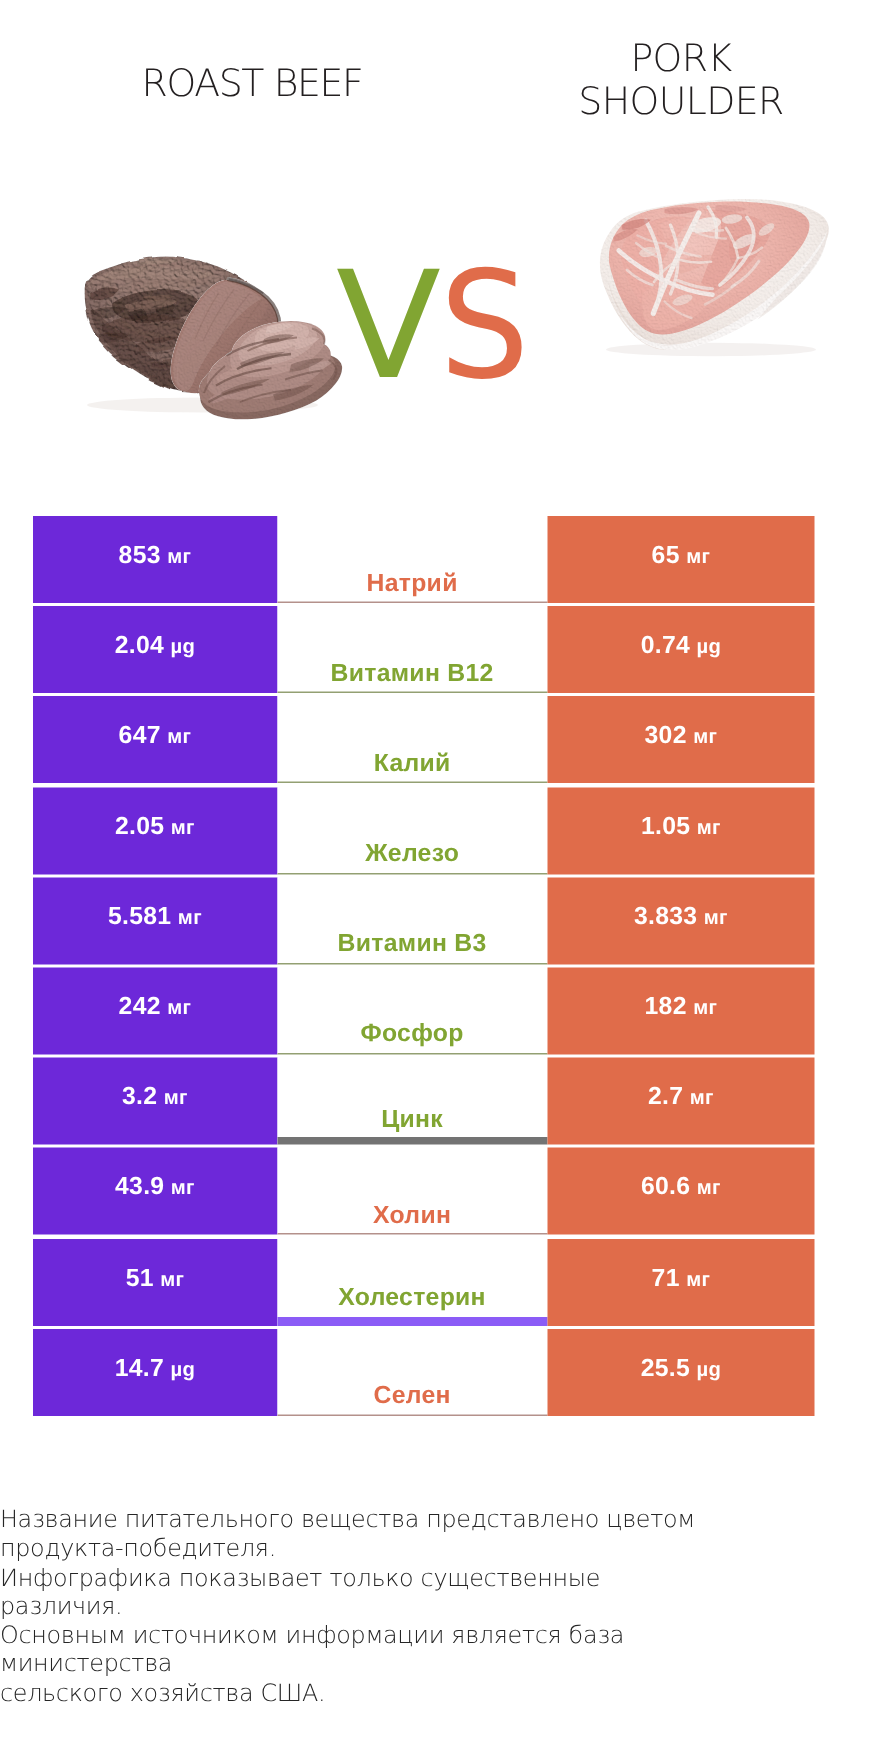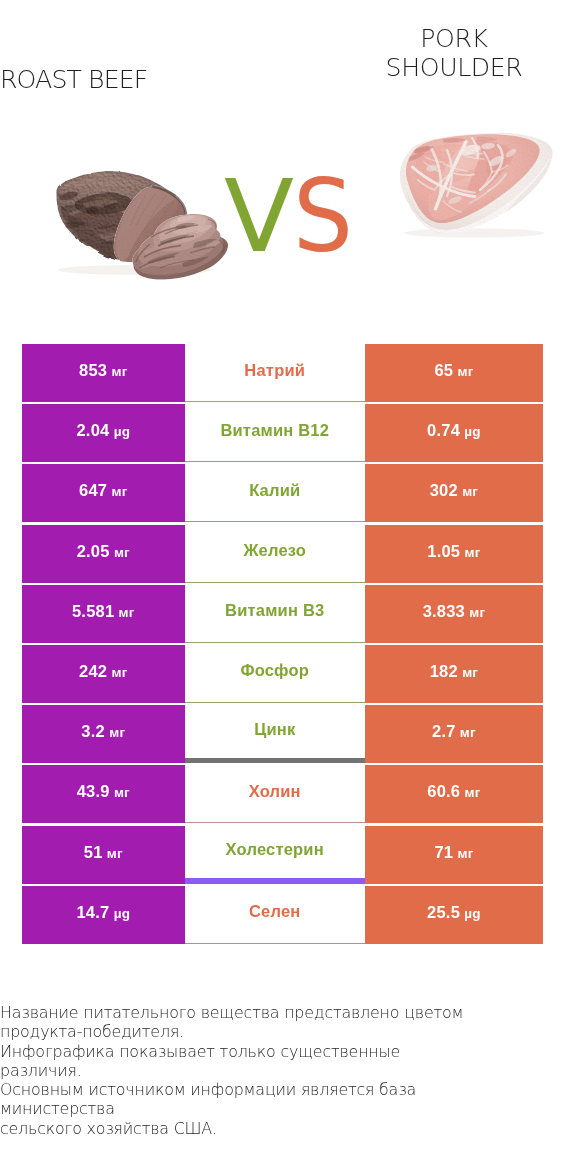--- a/index.html
+++ b/index.html
@@ -1,30 +1,30 @@
 <!DOCTYPE html>
 <html><head>
 <meta charset="utf-8">
 <style>
   html,body{margin:0;padding:0;background:#fff;}
   body{width:580px;height:1174px;font-family:"DejaVu Sans",sans-serif;overflow:hidden;}
   .page{position:relative;width:580px;height:1174px;background:#fff;}
 
   .title{position:absolute;font-family:"DejaVu Sans Light","DejaVu Sans",sans-serif;font-weight:200;color:#231f20;text-transform:uppercase;}
-  .t-left{left:0;top:65px;width:252px;font-size:25.2px;letter-spacing:-0.9px;}
+  .t-left{left:0;top:41px;width:252px;text-align:center;font-size:25.2px;letter-spacing:-0.9px;padding-left:42px;}
   .t-right{left:314px;top:24px;width:280px;text-align:center;font-size:25.2px;line-height:29px;letter-spacing:-0.4px;white-space:pre-line;}
 
   .vs{position:absolute;left:0;top:0;width:580px;height:1174px;pointer-events:none;}
 
   .tbl{position:absolute;left:21.8px;top:344px;width:536.3px;}
   .row{display:flex;height:58px;}
   .cell{display:flex;align-items:center;justify-content:center;height:58px;font-size:16.5px;font-weight:bold;box-sizing:border-box;font-family:"Liberation Sans",sans-serif;letter-spacing:0.2px;}
   .vwrap{white-space:nowrap;position:relative;top:-2.5px;}
-  .cL{width:163px;background:#a21caf;color:#fff;}
-  .cM{width:179.9px;background:#fff;}
+  .cL{width:163px;background:#6d28d9;color:#fff;}
+  .cM{width:179.9px;background:#fff;align-items:flex-end;}
   .cR{width:178.5px;background:#E06C4A;color:#fff;}
   .gapv{height:2.2px;background:#fff;}
   .unit{font-size:13.5px;font-weight:bold;margin-left:4.3px;}
 
   .foot{position:absolute;left:0;top:1003px;width:476px;text-align:left;font-size:15.9px;color:#262626;line-height:19.3px;font-family:"DejaVu Sans Light","DejaVu Sans",sans-serif;font-weight:200;letter-spacing:-0.2px;}
 </style>
 </head>
 <body>
 
 <div class="page">

